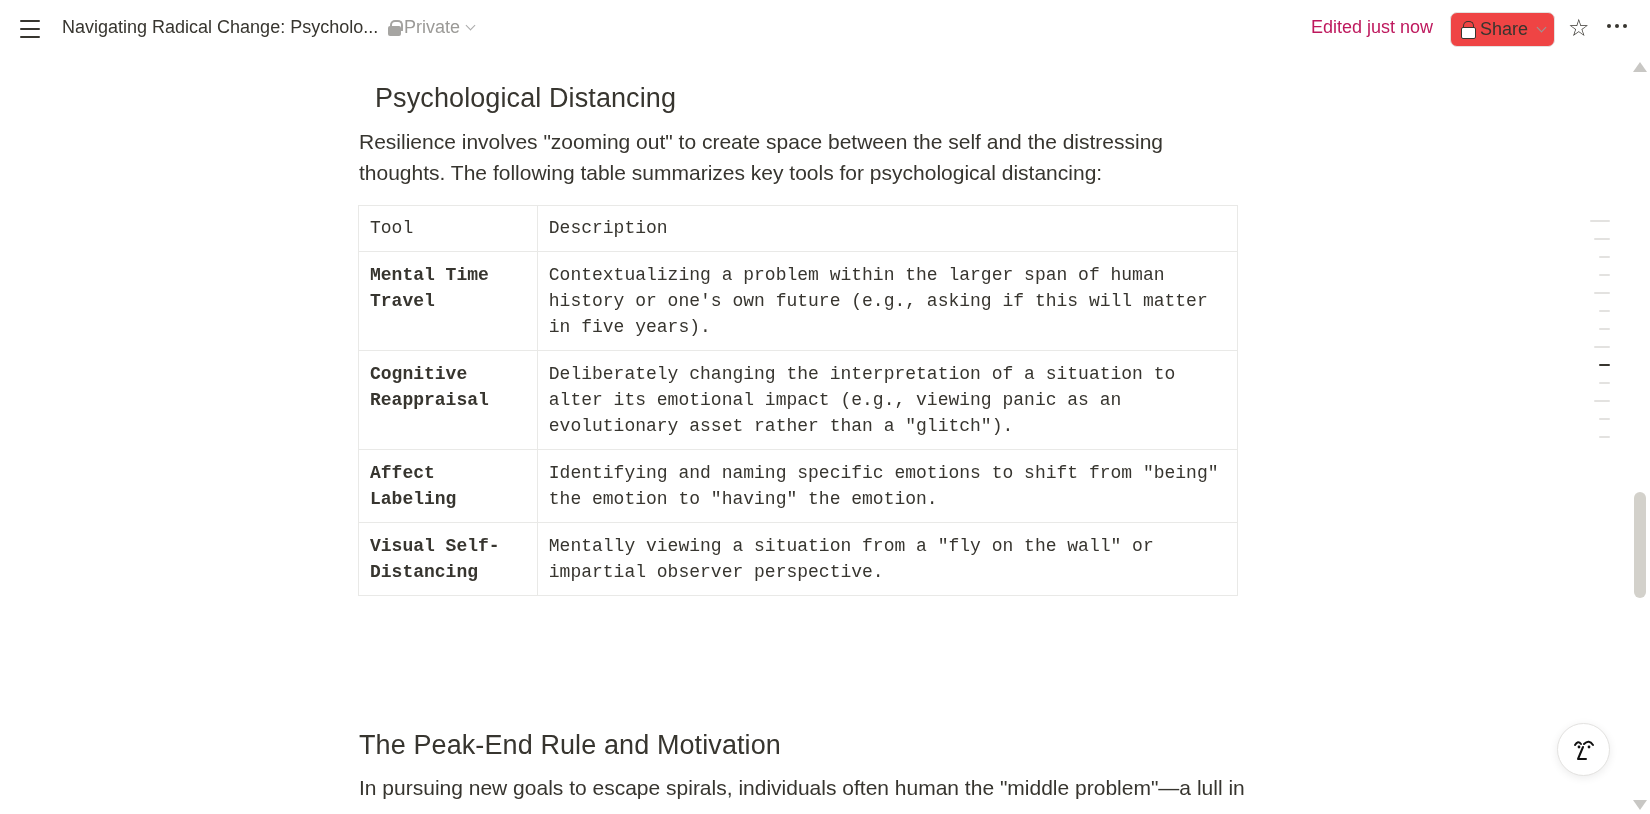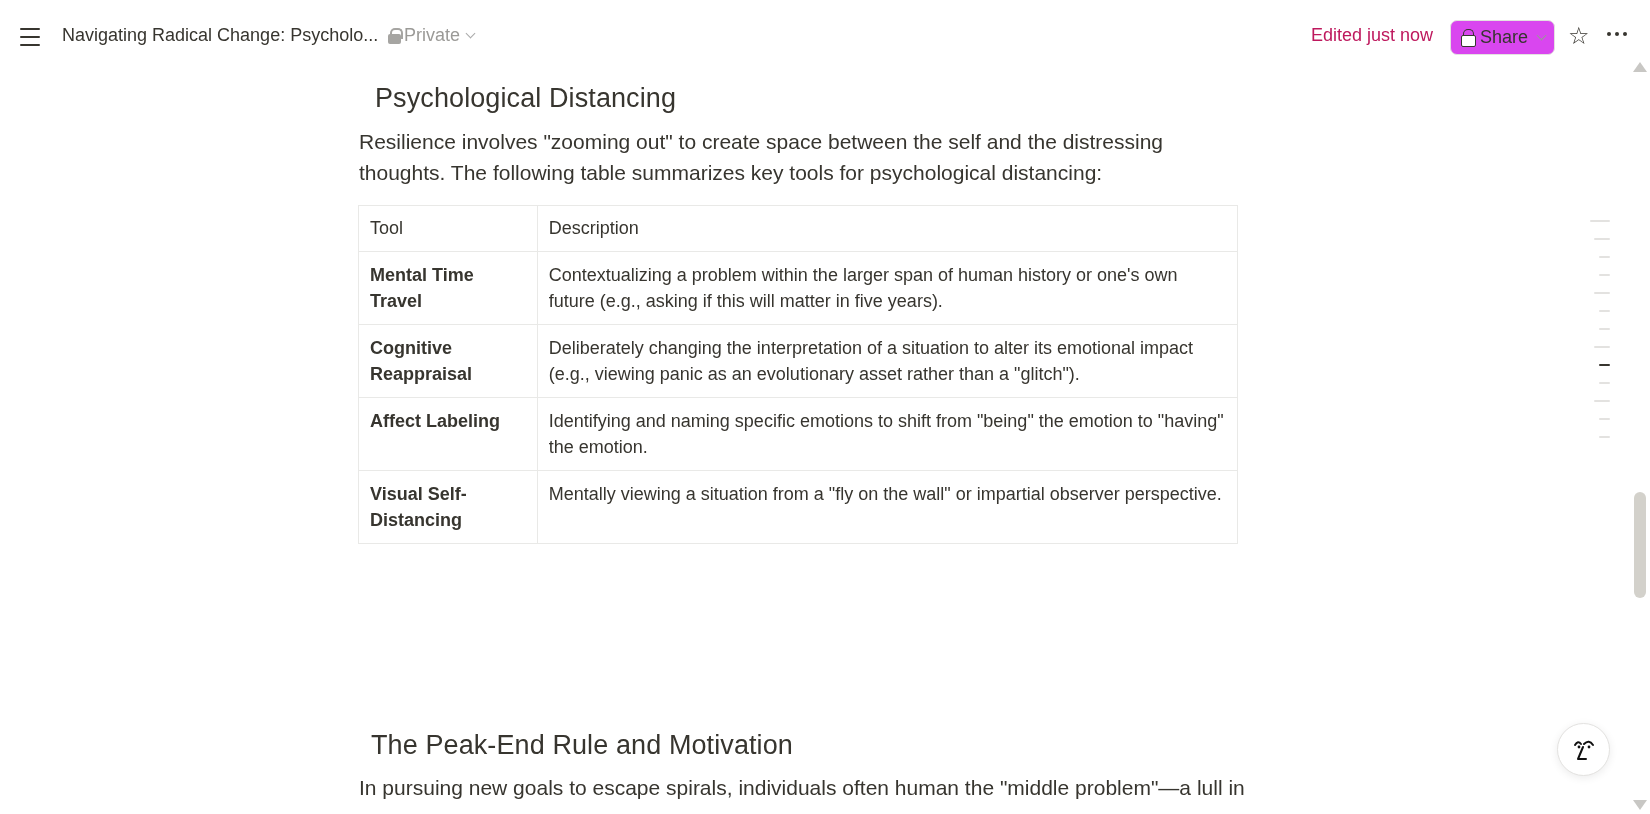--- a/index.html
+++ b/index.html
@@ -1,53 +1,53 @@
 <!DOCTYPE html>
 <html><head>
 <meta charset="utf-8">
 <style>
   * { box-sizing: border-box; margin: 0; padding: 0; }
   html, body { width: 1650px; height: 814px; overflow: hidden; background: #ffffff; }
   body { font-family: "Liberation Sans", "DejaVu Sans", sans-serif; color: #37352f; position: relative; }
 
-  .topbar { position: absolute; top: 8px; left: 0; width: 1650px; height: 58px; display: flex; align-items: center; background: #fff; }
+  .topbar { position: absolute; top: 0; left: 0; width: 1650px; height: 58px; display: flex; align-items: center; background: #fff; }
   .menu-btn { position: absolute; left: 18px; top: 18px; width: 24px; height: 22px; display: flex; flex-direction: column; justify-content: space-between; padding: 2px 2px; cursor: pointer; }
   .menu-btn span { display: block; height: 2px; background: #37352f; border-radius: 1px; }
   .doc-title { position: absolute; left: 62px; top: 17px; font-size: 18px; color: #37352f; white-space: nowrap; }
   .privacy { position: absolute; left: 388px; top: 17px; display: flex; align-items: center; gap: 3px; color: #9b9a97; font-size: 18px; cursor: pointer; }
   .privacy .lock { width: 13px; height: 16px; position: relative; }
   .privacy .lock::before { content: ""; position: absolute; left: 2px; top: 0; width: 9px; height: 9px; border: 2px solid #a6a5a2; border-bottom: none; border-radius: 5px 5px 0 0; }
   .privacy .lock::after { content: ""; position: absolute; left: 0; top: 6px; width: 13px; height: 10px; background: #a6a5a2; border-radius: 2px; }
   .chev { display: inline-block; width: 7px; height: 7px; border-right: 1.5px solid #aaa; border-bottom: 1.5px solid #aaa; transform: rotate(45deg); margin-left: 4px; margin-top: -5px; }
 
   .edited { position: absolute; left: 1311px; top: 17px; font-size: 18px; color: #be185d; white-space: nowrap; }
-  .share-btn { position: absolute; left: 1450px; top: 12px; width: 105px; height: 35px; border: 1px solid #e3e2e0; border-radius: 7px; display: flex; align-items: center; padding-left: 10px; gap: 6px; font-size: 18px; color: #37352f; cursor: pointer; background: #d946ef; }
+  .share-btn { position: absolute; left: 1450px; top: 12px; width: 105px; height: 35px; border: 1px solid #e3e2e0; border-radius: 7px; display: flex; align-items: center; padding-left: 10px; gap: 6px; font-size: 18px; color: #37352f; cursor: pointer; background: #ef4444; }
   .share-btn .lk { width: 13px; height: 17px; position: relative; }
   .share-btn .lk::before { content: ""; position: absolute; left: 2px; top: 0; width: 9px; height: 9px; border: 1.5px solid #37352f; border-bottom: none; border-radius: 5px 5px 0 0; }
   .share-btn .lk::after { content: ""; position: absolute; left: 0; top: 6px; width: 13px; height: 10px; border: 1.5px solid #37352f; border-radius: 2px; background: #fff; }
   .share-btn .chev { border-color: #999; }
   .star { position: absolute; left: 1568px; top: 14px; font-size: 24px; color: #37352f; cursor: pointer; line-height: 28px; }
   .more { position: absolute; left: 1607px; top: 16px; display: flex; gap: 4px; cursor: pointer; padding: 8px 0; }
   .more span { width: 4px; height: 4px; border-radius: 50%; background: #37352f; display: block; }
 
   .content { position: absolute; left: 359px; top: 58px; width: 880px; }
   h2 { font-size: 27px; font-weight: normal; color: #37352f; letter-spacing: 0.1px; }
   .h-psych { position: absolute; top: 25px; left: 16px; }
   .para { position: absolute; left: 0; font-size: 21px; line-height: 31px; color: #37352f; }
   .p-intro { top: 68px; width: 880px; }
 
-  .tbl { position: absolute; left: -1px; top: 147px; border-collapse: collapse; font-size: 18px; }
+  .tbl { position: absolute; left: -1px; top: 147px; border-collapse: collapse; font-size: 18px; font-family: Liberation Mono, monospace; }
   .tbl td { border: 1px solid #e9e9e7; vertical-align: top; padding: 10px 11px; line-height: 26px; color: #37352f; }
   .tbl td.tool { width: 179px; }
   .tbl td.desc { width: 703px; }
   .tbl tr.hdr td { height: 44px; padding-top: 9px; }
   .tbl tr.row td { height: 71px; }
   .tbl td.tool.b { font-weight: bold; }
 
-  .h-peak { position: absolute; top: 672px; left: 0; margin-left: 12px; }
+  .h-peak { position: absolute; top: 672px; left: 0; }
   .p-peak { top: 714px; width: 920px; white-space: nowrap; }
 
   .toc { position: absolute; left: 1580px; top: 220px; width: 30px; }
   .toc .ln { position: absolute; right: 0; height: 2px; background: #e3e2e0; border-radius: 1px; cursor: pointer; }
   .toc .ln.active { background: #37352f; }
 
   .scroll-up { position: absolute; left: 1633px; top: 62px; width: 0; height: 0; border-left: 7px solid transparent; border-right: 7px solid transparent; border-bottom: 10px solid #c8c7c4; cursor: pointer; }
   .scroll-down { position: absolute; left: 1633px; top: 800px; width: 0; height: 0; border-left: 7px solid transparent; border-right: 7px solid transparent; border-top: 10px solid #c8c7c4; cursor: pointer; }
   .scroll-thumb { position: absolute; left: 1634px; top: 492px; width: 12px; height: 106px; background: #d3d1cb; border-radius: 6px; cursor: pointer; }
 

